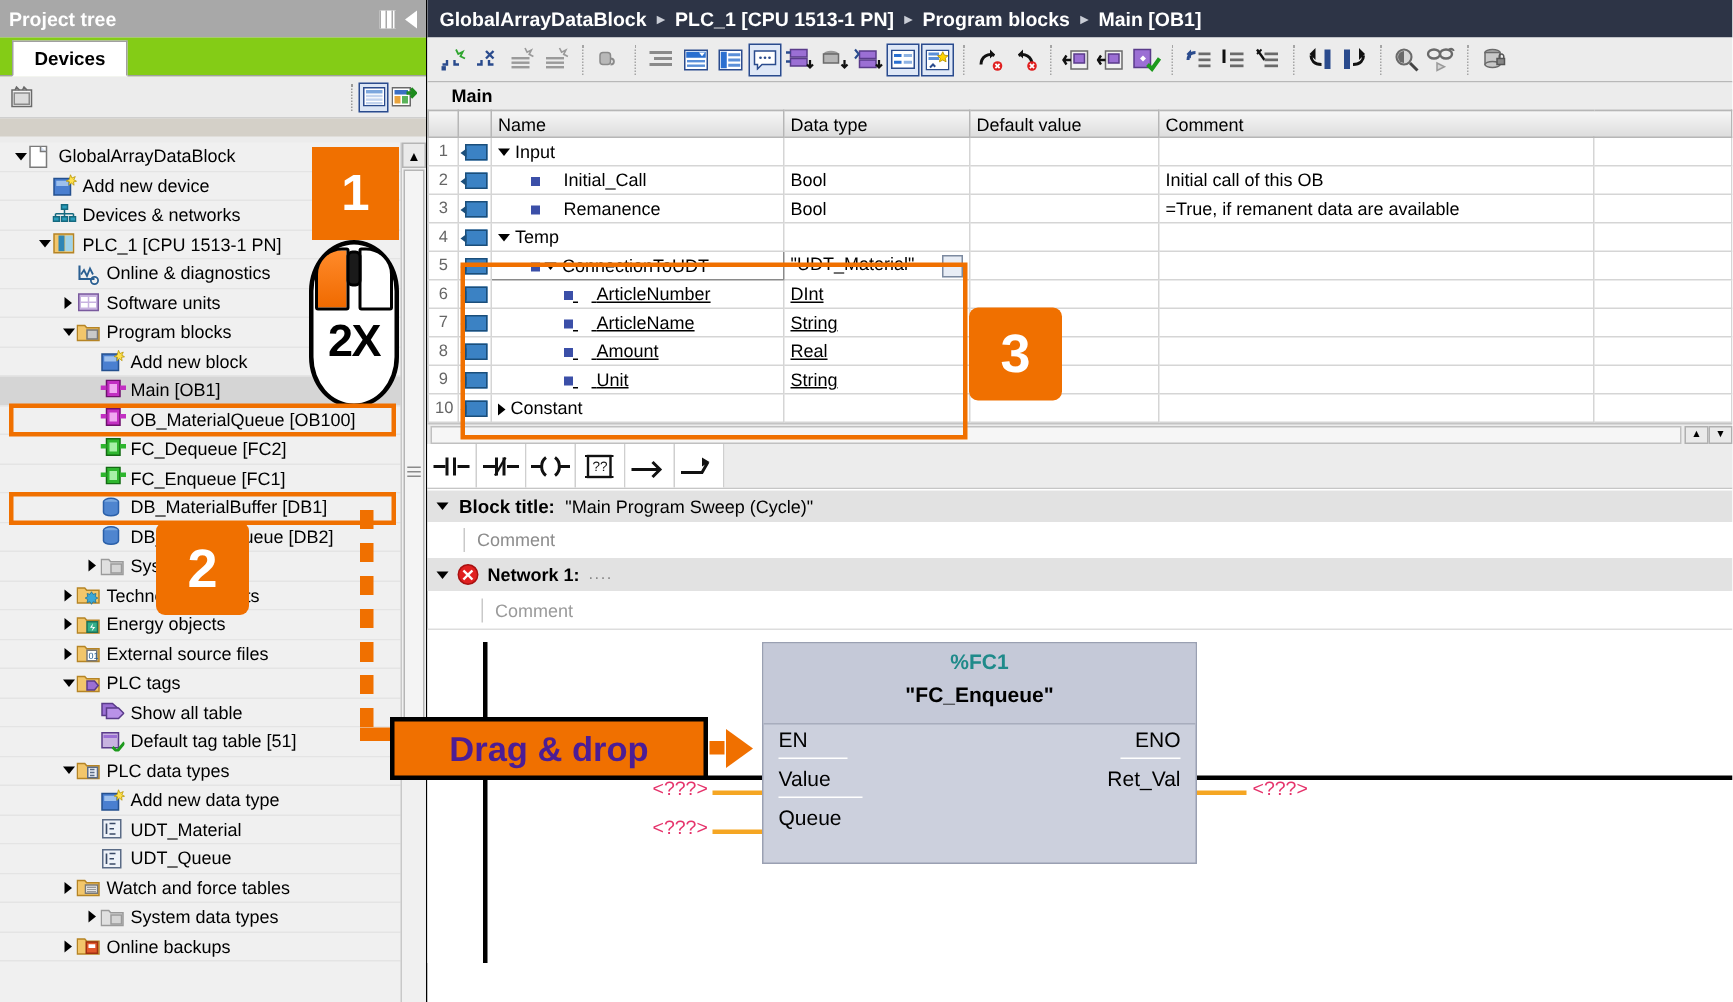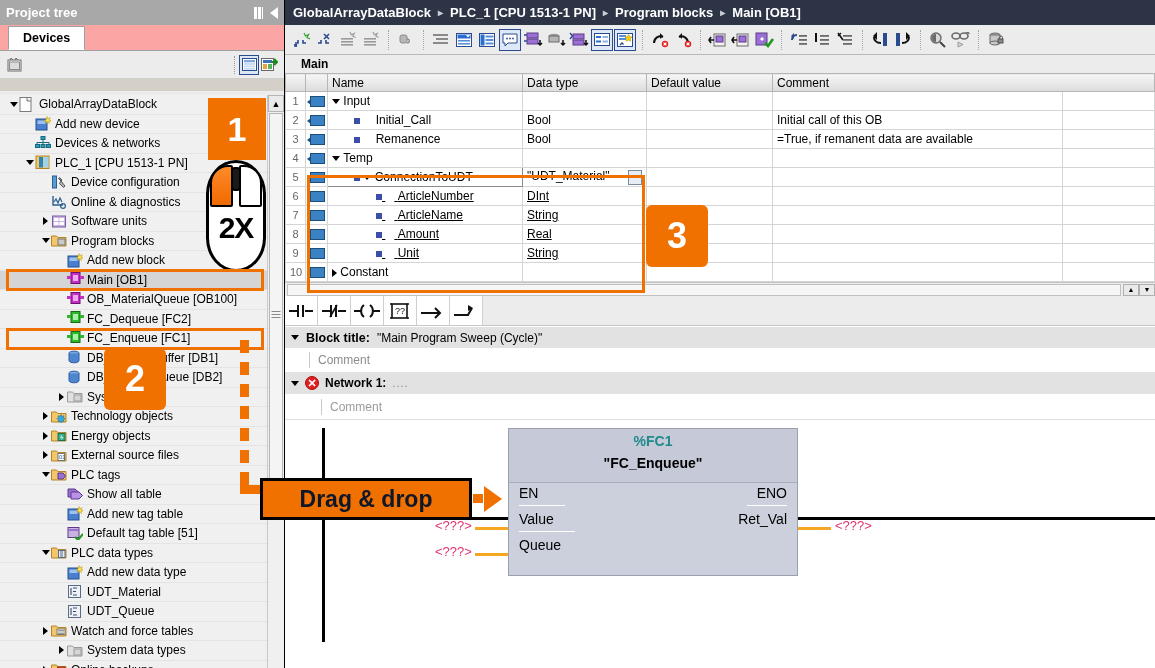--- a/index.html
+++ b/index.html
@@ -37,23 +37,23 @@
   }
   .pin-icon::before { left: 3px; }
   .pin-icon::after { left: 7px; }
   .collapse-arrow {
     width: 0; height: 0;
     border-top: 6px solid transparent; border-bottom: 6px solid transparent;
     border-right: 8px solid #fff;
   }
 
   .tabs-row {
-    height: 26px; background: #fca5a5;
+    height: 26px; background: #84cc16;
     border-bottom: 1px solid #a0a0a0;
-    display: flex; align-items: flex-start; padding-left: 8px;
+    display: flex; align-items: center; padding-left: 8px;
   }
   .tab-devices {
     height: 24px; background: #fff;
     border: 1px solid #a0a0a0; border-bottom: 1px solid #fff;
     display: flex; align-items: center; padding: 0 14px;
     font-weight: bold; font-size: 12.5px; position: relative; top: 1px;
   }
 
   .tree-toolbar {
     height: 28px; background: #ececec;
@@ -221,21 +221,21 @@
     display:flex; flex-direction:column; align-items:center;
   }
   .mouse .top { position:relative; width:52px; height:44px; margin-top:2px; }
   .mouse .lbtn { position:absolute; left:0; top:0; width:23px; height:42px; background: linear-gradient(#ff8a2a,#f06a00); border:2px solid #000; border-radius: 18px 2px 2px 2px; }
   .mouse .rbtn { position:absolute; right:0; top:0; width:23px; height:42px; background:#fff; border:2px solid #000; border-radius: 2px 18px 2px 2px; }
   .mouse .wheel { position:absolute; left:21px; top:2px; width:10px; height:24px; background:#1a1a1a; border:2px solid #000; border-radius:4px; }
   .mouse .tx { font-size:30px; font-weight:bold; letter-spacing:-1px; margin-top:2px; }
 
   .dragdrop {
     position:absolute; background:#f07000; border:3px solid #000;
-    color:#0f172a; font-weight:bold; font-size:23px;
+    color:#4c1d95; font-weight:bold; font-size:23px;
     display:flex; align-items:center; justify-content:center;
     padding: 0 14px;
   }
   .dd-arrow {
     position:absolute; width:0;height:0;
     border-top:13px solid transparent; border-bottom:13px solid transparent;
     border-left:18px solid #f07000;
   }
   .dd-stub { position:absolute; width:10px; height:9px; background:#f07000; }
   .dash-v { position:absolute; width:9px; background: repeating-linear-gradient(#f07000 0 13px, transparent 13px 22px); }
@@ -337,30 +337,20 @@
               <rect x="1" y="1" width="13" height="12.5" fill="#f2c66b" stroke="#b58425"></rect>
               <rect x="4" y="2" width="4" height="10.5" fill="#2e86b5"></rect>
               <rect x="8.5" y="2" width="5" height="10.5" fill="#9fd3ea"></rect>
             </svg></span>
           <span class="tlabel">PLC_1 [CPU 1513-1 PN]</span>
         </div>
         <div class="trow">
           <span style="width: 38px; flex: 0 0 auto;"></span>
           <span class="exp"></span>
           <span class="tico"><svg width="16" height="15">
-              <rect x="1.5" y="1" width="4" height="12" fill="#5a9bd4" stroke="#2a5f92"></rect>
-              <path d="M8.5 2.5l2.5 2.5-1 1-2.5-2.5z" fill="#8a8a8a" stroke="#555"></path>
-              <path d="M10 6l4 5-1.5 1.5-4-4z" fill="#b5b5b5" stroke="#555"></path>
-            </svg></span>
-          <span class="tlabel">Device configuration</span>
-        </div>
-        <div class="trow">
-          <span style="width: 38px; flex: 0 0 auto;"></span>
-          <span class="exp"></span>
-          <span class="tico"><svg width="16" height="15">
               <path d="M2 2v9h10" stroke="#2a5f92" stroke-width="1.4" fill="none"></path>
               <path d="M3 8l2-3 2 4 2-5 2 4" stroke="#2a5f92" stroke-width="1.2" fill="none"></path>
               <circle cx="12" cy="12" r="2.4" fill="none" stroke="#2a5f92" stroke-width="1.2"></circle>
             </svg></span>
           <span class="tlabel">Online &amp; diagnostics</span>
         </div>
         <div class="trow">
           <span style="width: 38px; flex: 0 0 auto;"></span>
           <span class="exp">
             <span class="tri-r"></span>
@@ -515,30 +505,20 @@
           <span class="tlabel">PLC tags</span>
         </div>
         <div class="trow">
           <span style="width: 54px; flex: 0 0 auto;"></span>
           <span class="exp"></span>
           <span class="tico"><svg width="16" height="14">
               <path d="M1 2h7l4.5 4L8 10H1z" fill="#9b6fd4" stroke="#5a3b8a"></path>
               <path d="M4 5h8l3.5 3.5L12 12H4z" fill="#b992e8" stroke="#5a3b8a"></path>
             </svg></span>
           <span class="tlabel">Show all table</span>
-        </div>
-        <div class="trow">
-          <span style="width: 54px; flex: 0 0 auto;"></span>
-          <span class="exp"></span>
-          <span class="tico"><svg width="16" height="15">
-              <rect x="1" y="3" width="11" height="11" fill="#4a7fd0" stroke="#24508f"></rect>
-              <rect x="2.5" y="4.5" width="8" height="3.5" fill="#9dc0ec"></rect>
-              <path d="M12 0.5l1 2.2 2.2-1-1 2.2 2.2 1-2.4.3.4 2.3-1.8-1.5-1.7 1.5.4-2.3-2.2-.5 2-1z" fill="#ffe14d" stroke="#b79400" stroke-width="0.5"></path>
-            </svg></span>
-          <span class="tlabel">Add new tag table</span>
         </div>
         <div class="trow">
           <span style="width: 54px; flex: 0 0 auto;"></span>
           <span class="exp"></span>
           <span class="tico"><svg width="16" height="14">
               <rect x="1" y="1.5" width="11" height="10" fill="#c8b3e0" stroke="#5a3b8a"></rect>
               <rect x="2" y="3" width="9" height="2" fill="#9b6fd4"></rect>
               <path d="M8 11l3 3 5-6" stroke="#1d9a1d" stroke-width="2" fill="none"></path>
             </svg></span>
           <span class="tlabel">Default tag table [51]</span>

